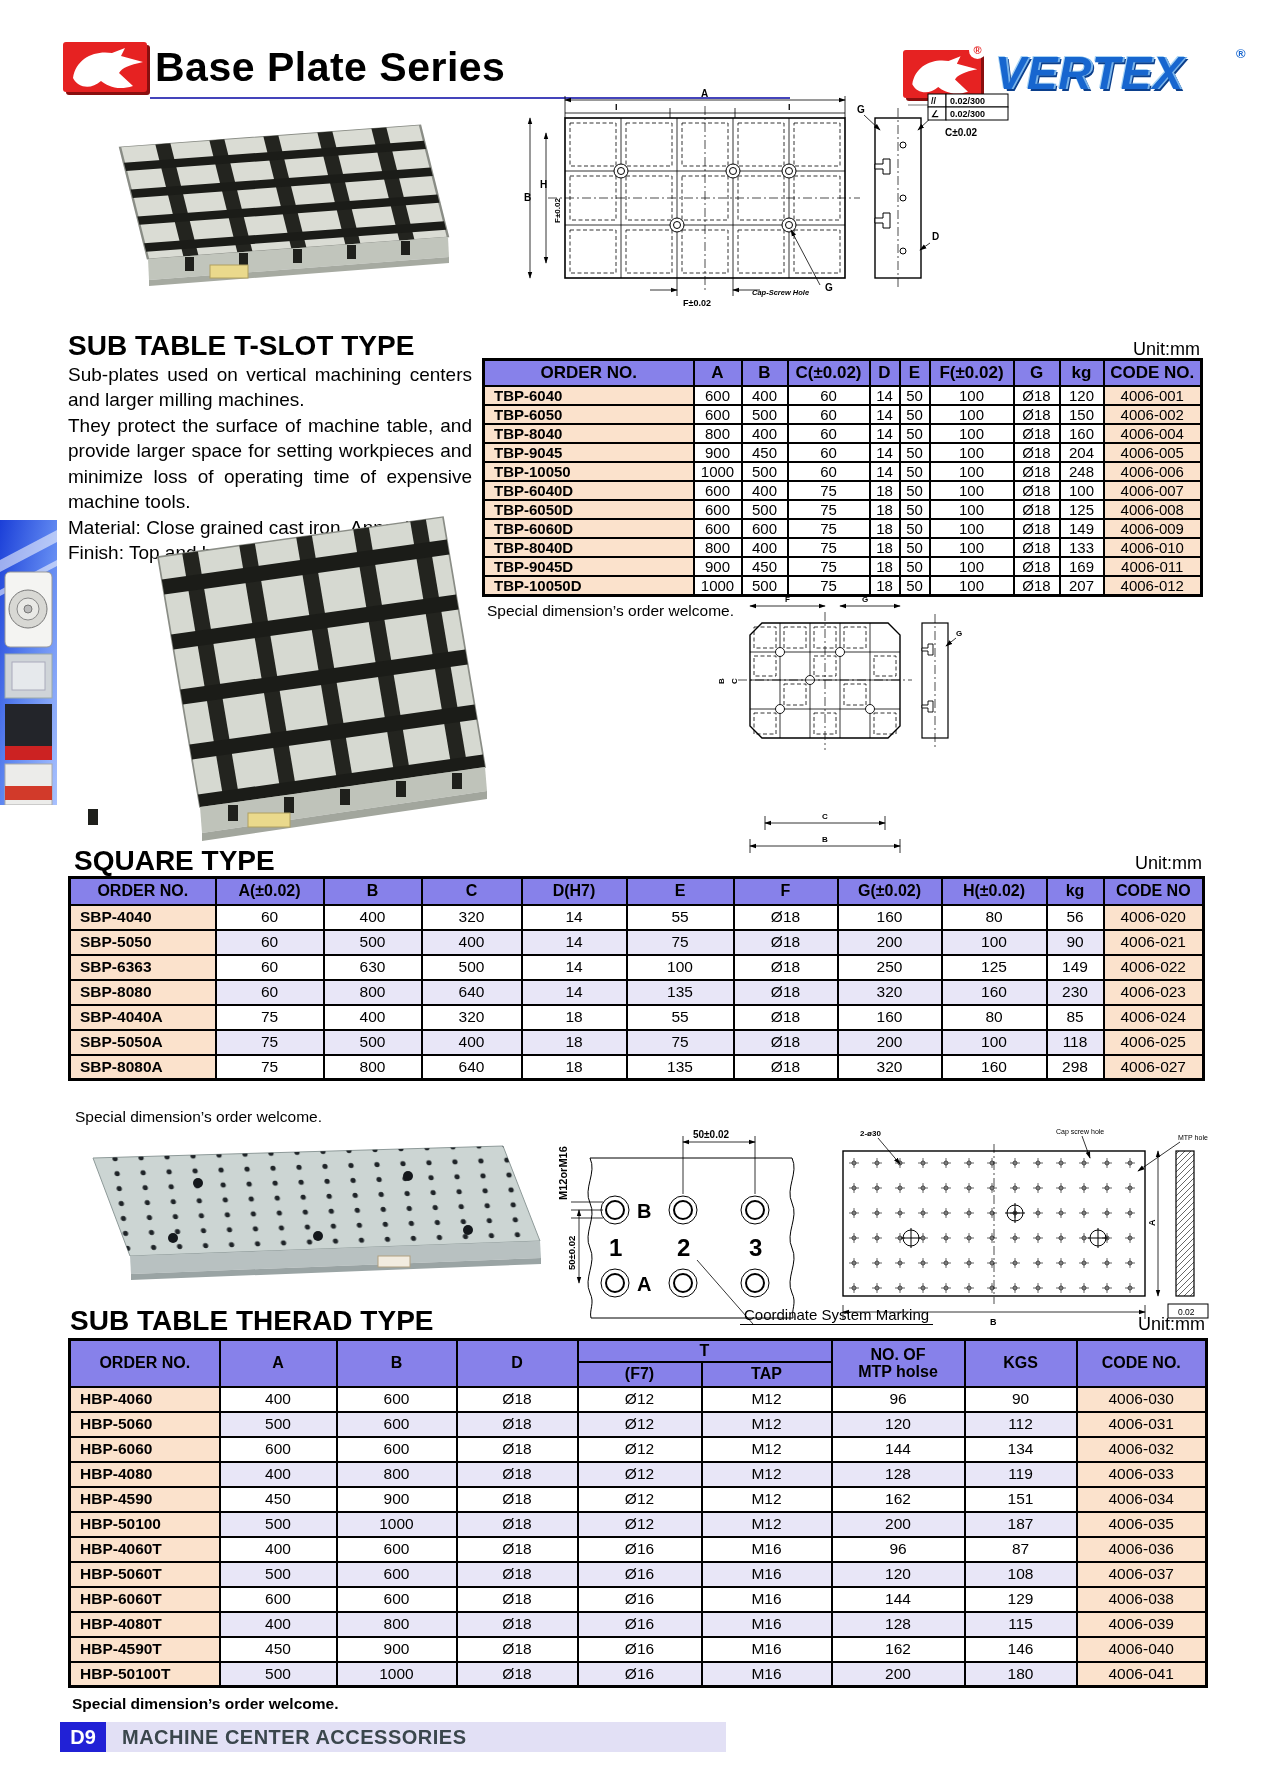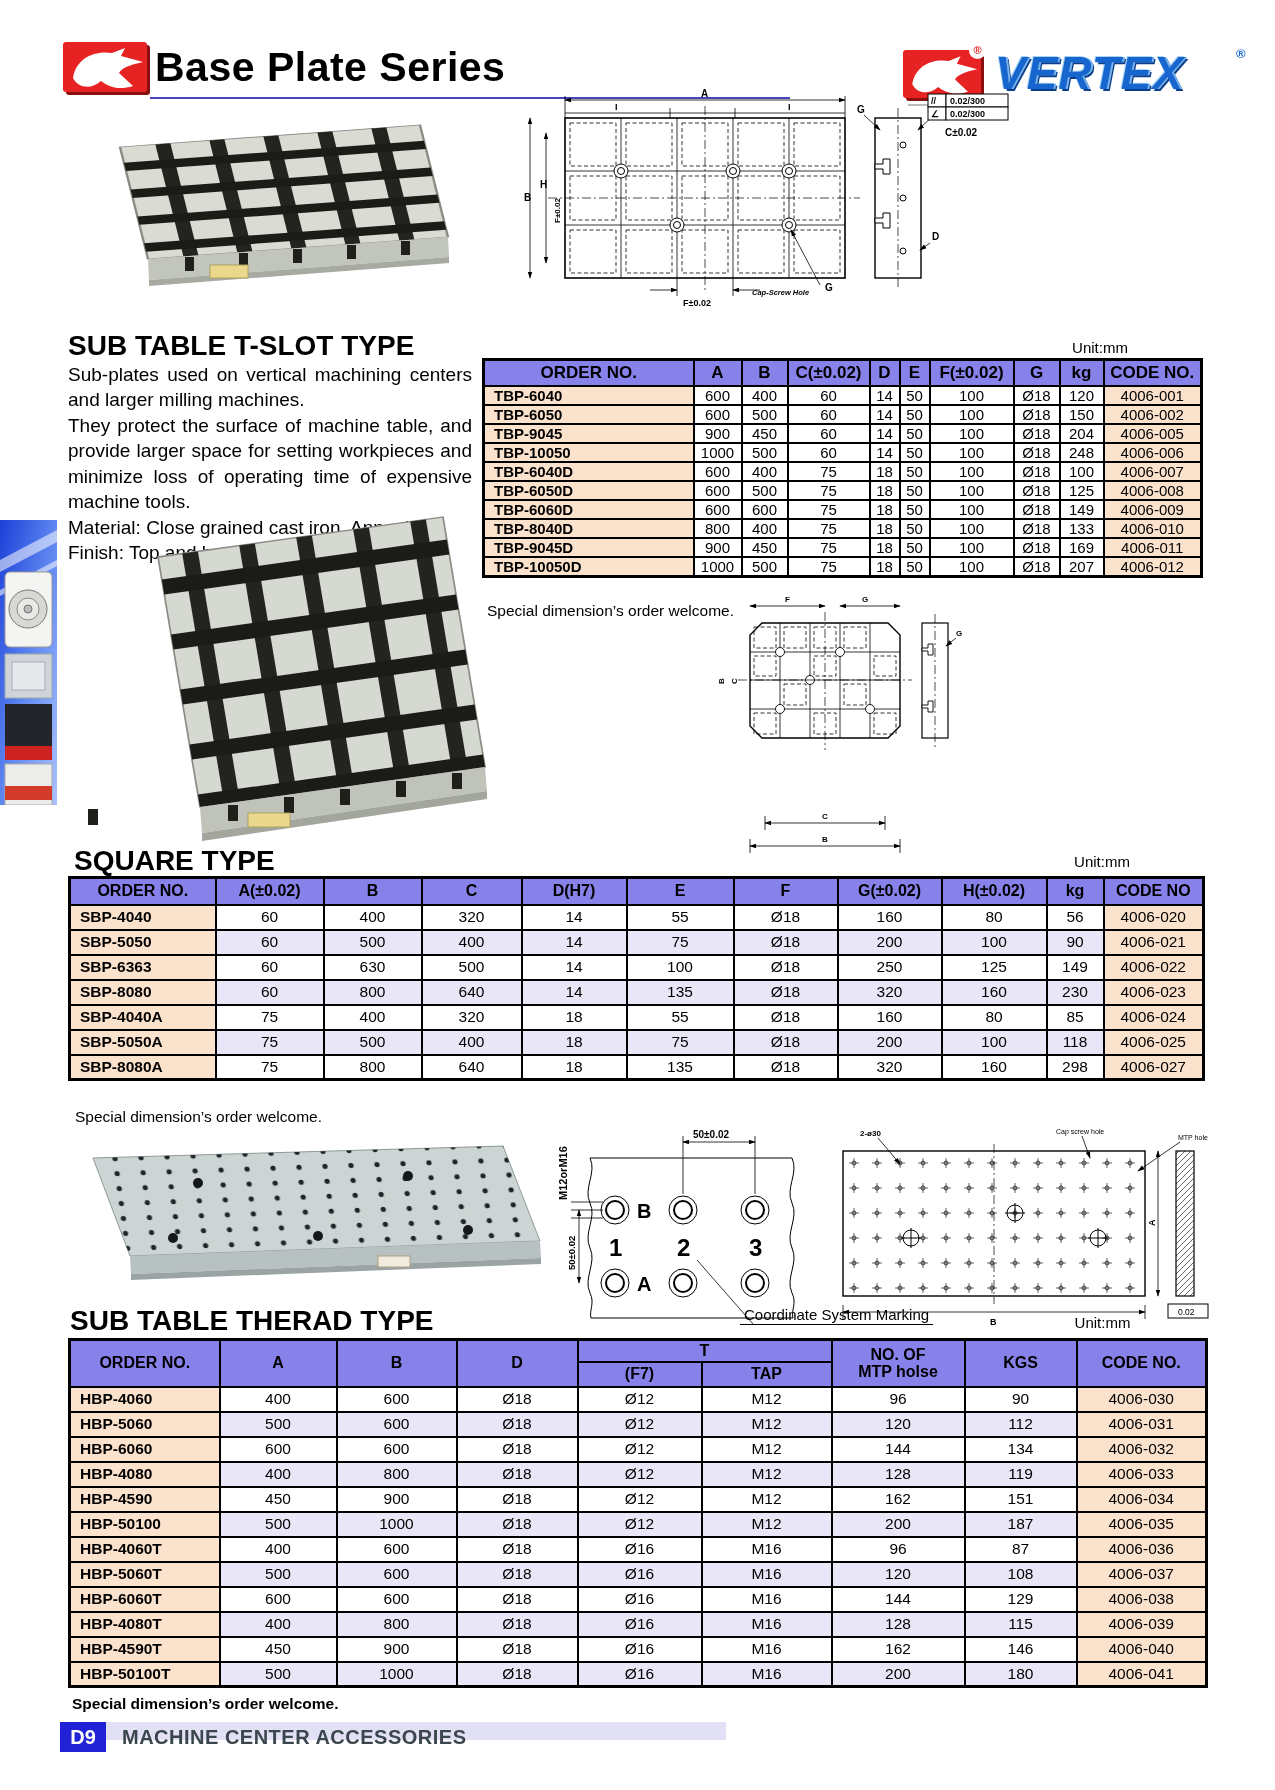--- a/index.html
+++ b/index.html
@@ -15,21 +15,21 @@
   .vertex-word{font-size:46px;font-weight:bold;font-style:italic;color:#1766cf;letter-spacing:1px;
                text-shadow:2px 0 0 #7ab4ea,3px 2px 0 #0b3f8c,-1px -1px 0 #a9d4f4}
   .reg-small{font-size:13px;color:#1766cf;font-weight:bold}
   .logo-rule{height:2px;background:#bbb}
 
   
   .h-sec{font-size:28px;font-weight:bold}
   .para p{font-size:19px;line-height:1.34;text-align:justify}
   .note{font-size:15.5px}
   .note.b{font-weight:bold}
-  .unit{font-size:15px;text-align:center}
+  .unit{font-size:18px;text-align:right}
 
   
   table.spec{border-collapse:collapse;table-layout:fixed;border:3px solid #000;background:#701a75}
   table.spec th{background:#8781ea;border:2px solid #000;padding:0;font-weight:bold}
   table.spec td{border:2px solid #000;padding:0;text-align:center;background:#fff}
   table.spec td.ord{background:#fbe2cc;font-weight:bold;text-align:left;padding-left:9px}
   table.spec td.code{background:#fbe2cc}
   #t1{width:718px}
   #t1 th{height:26px;font-size:17px}
   #t1 td{height:18px;font-size:15px}
@@ -265,20 +265,32 @@
           <td class="ord">TBP-6050</td>
           <td>600</td>
           <td>500</td>
           <td>60</td>
           <td>14</td>
           <td>50</td>
           <td>100</td>
           <td>Ø18</td>
           <td>150</td>
           <td class="code">4006-002</td>
+        </tr>
+        <tr>
+          <td class="ord">TBP-8040</td>
+          <td>800</td>
+          <td>400</td>
+          <td>60</td>
+          <td>14</td>
+          <td>50</td>
+          <td>100</td>
+          <td>Ø18</td>
+          <td>160</td>
+          <td class="code">4006-004</td>
         </tr>
         <tr>
           <td class="ord">TBP-9045</td>
           <td>900</td>
           <td>450</td>
           <td>60</td>
           <td>14</td>
           <td>50</td>
           <td>100</td>
           <td>Ø18</td>
@@ -909,15 +921,15 @@
           <td>M16</td>
           <td>200</td>
           <td>180</td>
           <td class="code">4006-041</td>
         </tr>
       </tbody>
   </table>
   <div class="abs note b" style="left:72px;top:1695px">Special dimension’s order welcome.</div>
 
   <div class="abs d9" style="left:60px;top:1722px;width:46px;height:30px">D9</div>
-  <div class="abs fbar" style="left:106px;top:1722px;width:620px;height:18px">MACHINE CENTER ACCESSORIES</div>
+  <div class="abs fbar" style="left:106px;top:1722px;width:620px;height:30px">MACHINE CENTER ACCESSORIES</div>
 
 </div>
 
 </body></html>

